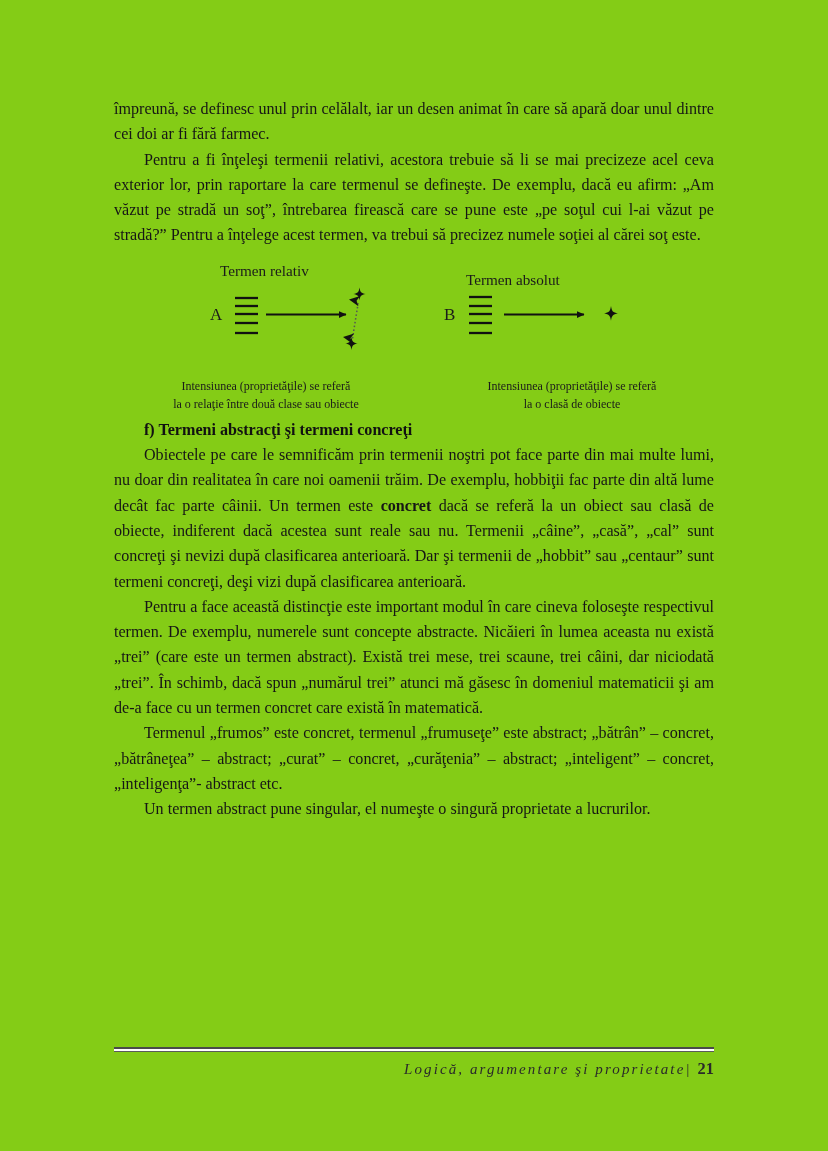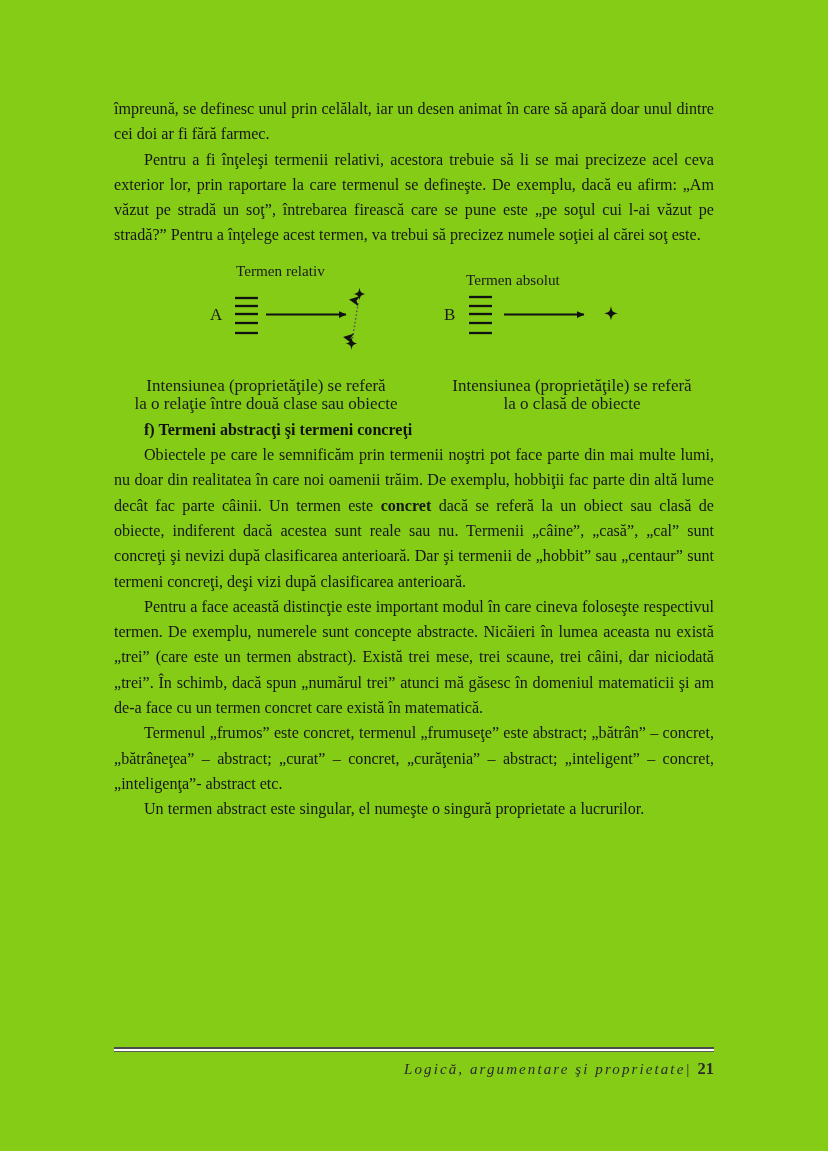--- a/index.html
+++ b/index.html
@@ -63,26 +63,26 @@
     height: 152px;
     margin: 13px 0 4px 0;
   }
   .fig-title {
     position: absolute;
     font-size: 15.2px;
     line-height: 19px;
     color: #1b1b1b;
     white-space: nowrap;
   }
-  .fig-title.left  { left: 122px; top: 0px; }
+  .fig-title.left  { left: 106px; top: 0px; }
   .fig-title.right { left: 352px; top: 9px; }
 
   .fig-caption {
     position: absolute;
-    font-size: 17px;
+    font-size: 12px;
     line-height: 18.4px;
     text-align: center;
     color: #1b1b1b;
     white-space: nowrap;
   }
   .fig-caption.left  { left: 2px;   top: 116px; width: 300px; }
   .fig-caption.right { left: 316px; top: 116px; width: 284px; }
 
   .fig-svg {
     position: absolute;
@@ -198,21 +198,21 @@
         <div>Intensiunea (proprietăţile) se referă</div>
         <div>la o clasă de obiecte</div>
       </div>
     </div>
 
     <h3 class="section-heading">f) Termeni abstracţi şi termeni concreţi</h3>
 
     <p class="body-par indent">Obiectele pe care le semnificăm prin termenii noştri pot face parte din mai multe lumi, nu doar din realitatea în care noi oamenii trăim. De exemplu, hobbiţii fac parte din altă lume decât fac parte câinii. Un termen este <b class="strong">concret</b> dacă se referă la un obiect sau clasă de obiecte, indiferent dacă acestea sunt reale sau nu. Termenii „câine”, „casă”, „cal” sunt concreţi şi nevizi după clasificarea anterioară. Dar şi termenii de „hobbit” sau „centaur” sunt termeni concreţi, deşi vizi după clasificarea anterioară.</p>
     <p class="body-par indent">Pentru a face această distincţie este important modul în care cineva foloseşte respectivul termen. De exemplu, numerele sunt concepte abstracte. Nicăieri în lumea aceasta nu există „trei” (care este un termen abstract). Există trei mese, trei scaune, trei câini, dar niciodată „trei”. În schimb, dacă spun „numărul trei” atunci mă găsesc în domeniul matematicii şi am de-a face cu un termen concret care există în matematică.</p>
     <p class="body-par indent">Termenul „frumos” este concret, termenul „frumuseţe” este abstract; „bătrân” – concret, „bătrâneţea” – abstract; „curat” – concret, „curăţenia” – abstract; „inteligent” – concret, „inteligenţa”- abstract etc.</p>
-    <p class="body-par indent">Un termen abstract este singular, el numeşte o singură proprietate a lucrurilor.</p>
+    <p class="body-par indent">Un termen abstract pune singular, el numeşte o singură proprietate a lucrurilor.</p>
 
   </div>
 
   <div class="footer">
     <div class="footer-rule-outer"></div>
     <div class="footer-rule-gap"></div>
     <div class="footer-rule-inner"></div>
     <div class="footer-line">
       <span class="footer-title">Logică, argumentare şi proprietate|</span><span class="footer-page">21</span>
     </div>

